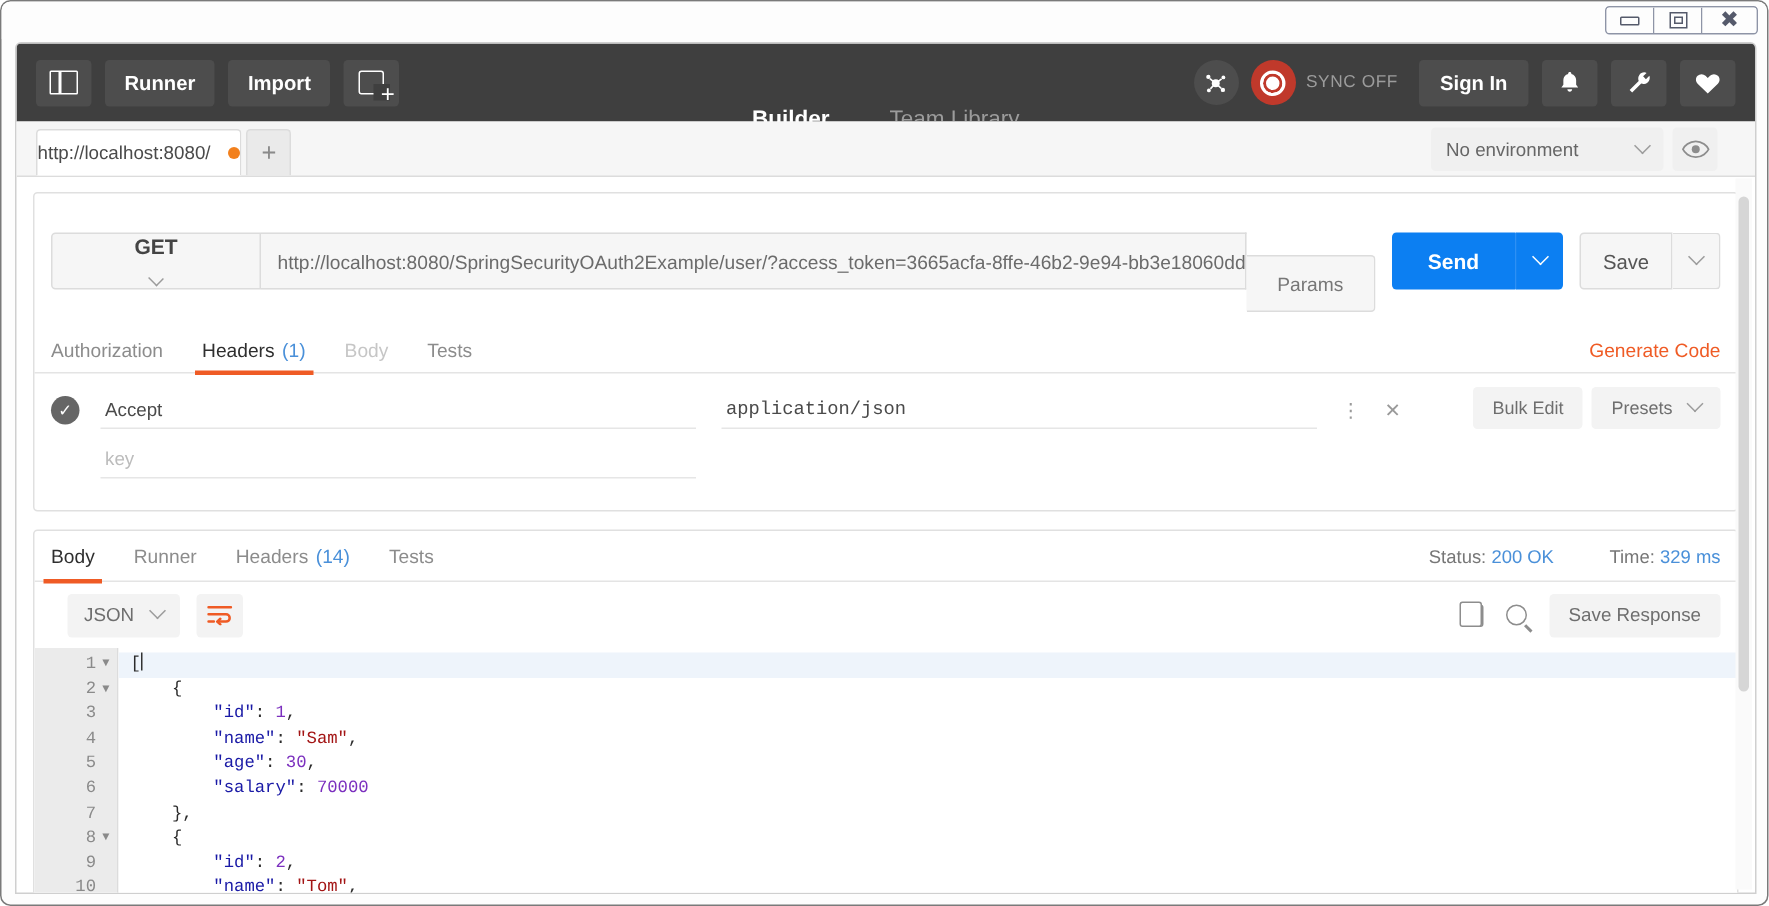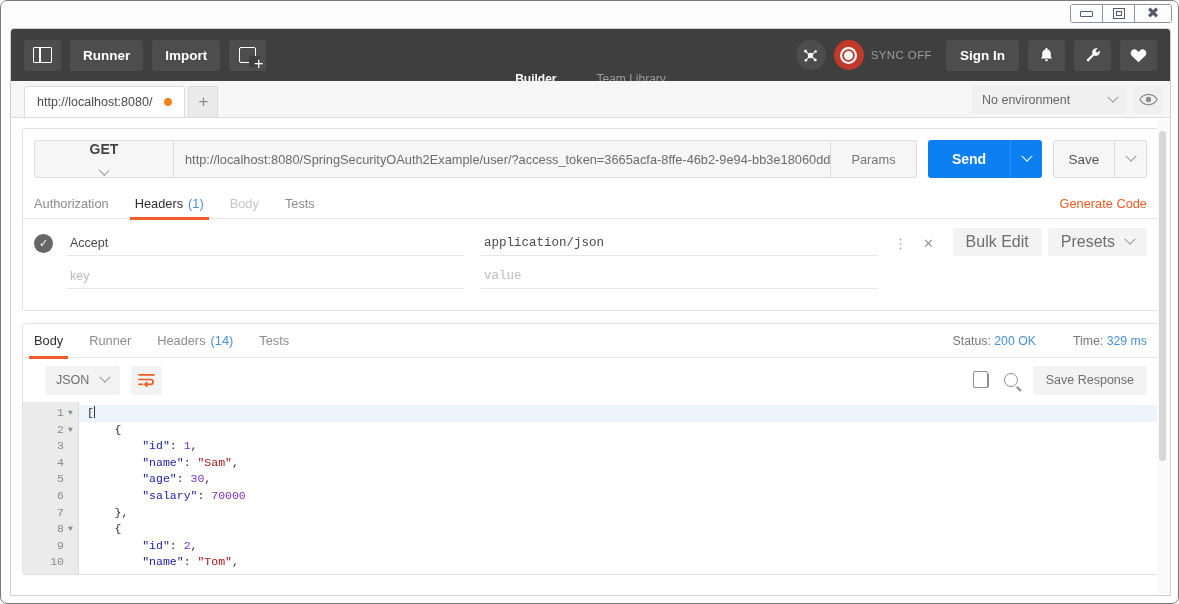--- a/index.html
+++ b/index.html
@@ -104,21 +104,21 @@
     left: 0; right: 0;
     display: flex;
     justify-content: center;
     align-items: center;
     gap: 40px;
     height: 52px;
     pointer-events: none;
   }
   .nav-tab {
     color: #9c9c9c;
-    font-size: 12px;
+    font-size: 15px;
     height: 52px;
     display: flex;
     align-items: center;
     position: relative;
     pointer-events: auto;
     cursor: pointer;
     margin-top: 48px;
   }
   .nav-tab.active { color: #fff; font-weight: 700; }
   .nav-tab.active::after {
@@ -172,41 +172,41 @@
     align-items: flex-end;
     padding-left: 13px;
     position: relative;
   }
   .req-tab {
     background: #fff;
     border: 1px solid #dcdcdc;
     border-bottom: none;
     height: 31px;
     display: flex; align-items: center;
-    padding: 0 12px;
+    padding: 0 0;
     font-size: 12.5px;
     color: #4a4a4a;
     border-radius: 3px 3px 0 0;
     cursor: pointer;
     gap: 12px;
   }
   .dot-unsaved { width: 8px; height: 8px; border-radius: 50%; background: #f2801d; }
   .add-tab {
     background: #eaeaea;
     border: 1px solid #dcdcdc;
     border-bottom: none;
     width: 30px; height: 31px;
     display: flex; align-items: center; justify-content: center;
     color: #8a8a8a; font-size: 17px;
     border-radius: 3px 3px 0 0;
     margin-left: 3px;
     cursor: pointer;
   }
   .env-wrap {
-    position: absolute; right: 7px; top: 4px;
+    position: absolute; right: 25px; top: 4px;
     display: flex; align-items: center; gap: 6px;
   }
   .env-select {
     background: #f0f0f0;
     height: 29px;
     min-width: 155px;
     border-radius: 3px;
     display: flex; align-items: center; justify-content: space-between;
     padding: 0 10px;
     font-size: 12.5px; color: #666;
@@ -257,20 +257,21 @@
   }
   .params-btn {
     height: 38px; min-width: 86px;
     background: #f6f6f6;
     border: 1px solid #dcdcdc;
     border-left: none;
     border-radius: 0 3px 3px 0;
     display: flex; align-items: center; justify-content: center;
     font-size: 12.8px; color: #777;
     cursor: pointer;
+    margin-top: 30px;
   }
   .send-group { display: flex; margin-left: 11px; }
   .send-btn {
     background: #0c7ff2; color: #fff;
     font-size: 14px; font-weight: 700;
     height: 38px; width: 82px;
     display: flex; align-items: center; justify-content: center;
     border-radius: 3px 0 0 3px;
     cursor: pointer;
   }
@@ -355,21 +356,21 @@
   .row-actions { display: flex; align-items: center; gap: 16px; margin-left: 16px; }
   .ic-bars { font-size: 13px; color: #9a9a9a; cursor: pointer; letter-spacing: 0; }
   .ic-x { font-size: 13px; color: #9a9a9a; cursor: pointer; }
   .hdr-right {
     position: absolute; right: 11px; top: 9px;
     display: flex; gap: 6px;
   }
   .mini-btn {
     background: #f3f3f3; height: 28px;
     display: flex; align-items: center; justify-content: center;
-    padding: 0 13px; font-size: 16px; color: #6e6e6e;
+    padding: 0 13px; font-size: 12px; color: #6e6e6e;
     border-radius: 3px; cursor: pointer; gap: 11px;
   }
 
   
   .resp-panel {
     margin: 12px 11px 0 11px;
     background: #fff;
     border: 1px solid #e0e0e0;
     border-radius: 3px;
     height: 252px;
@@ -604,21 +605,20 @@
           <div class="kv k">Accept</div>
           <div class="kv v">application/json</div>
           <div class="row-actions">
             <span class="ic-bars">⋮</span>
             <span class="ic-x">✕</span>
           </div>
         </div>
         <div class="hdr-row">
           <div class="chk empty"></div>
           <div class="kv k ph">key</div>
-          <div class="kv v ph">value</div>
         </div>
 
         <div class="hdr-right">
           <div class="mini-btn">Bulk Edit</div>
           <div class="mini-btn">
             <span>Presets</span>
             <span class="chev"></span>
           </div>
         </div>
       </div>

